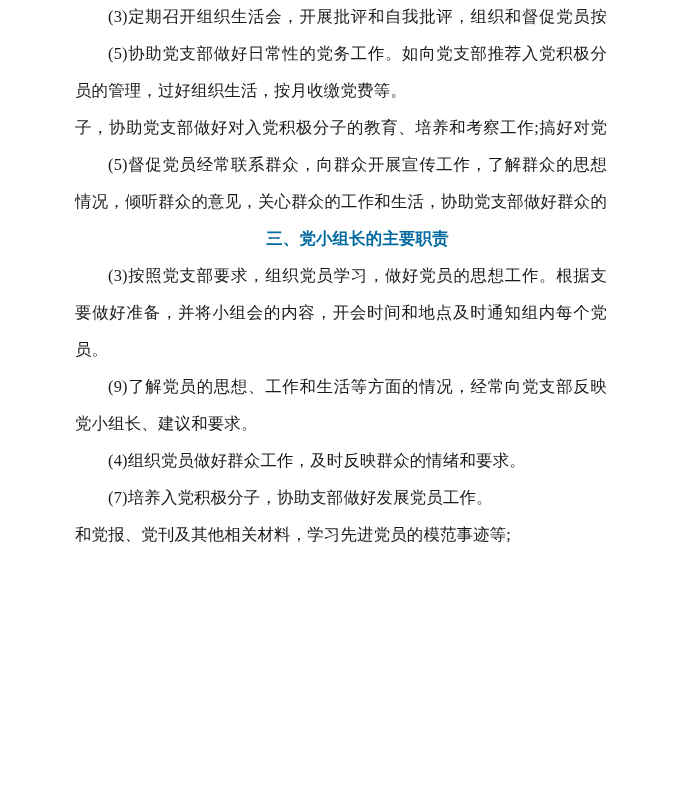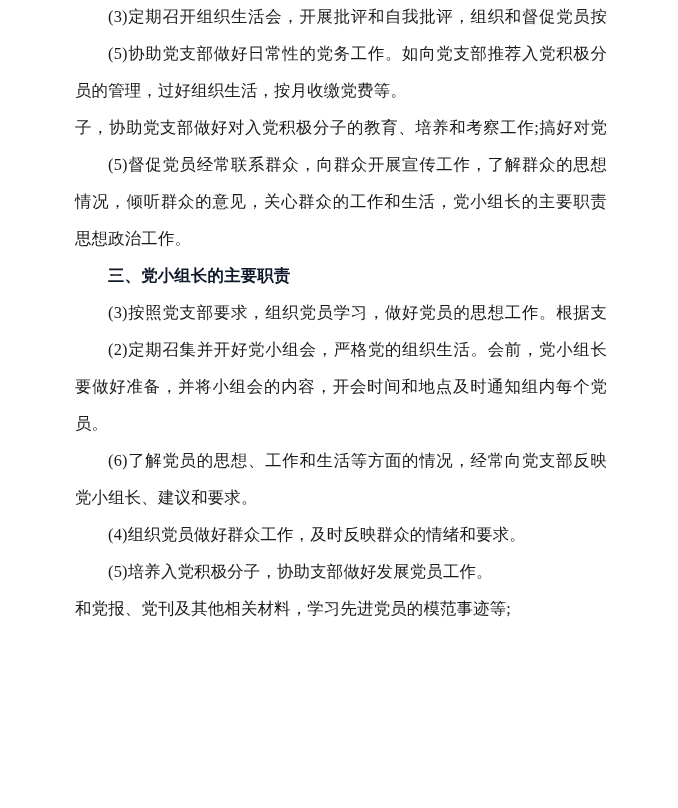--- a/index.html
+++ b/index.html
@@ -33,37 +33,36 @@
   .line.fill {
     white-space: normal;
     text-align: justify;
     text-align-last: justify;
   }
   .line.indent {
     padding-left: 33px;
   }
   .line.bold {
     font-weight: bold;
-    color: #0f172a;
+    color: #0369a1;
+    text-align: center;
   }
 </style>
 </head>
 <body>
 
 <div class="doc">
   <div class="line indent fill">(3)定期召开组织生活会，开展批评和自我批评，组织和督促党员按</div>
   <div class="line indent fill">(5)协助党支部做好日常性的党务工作。如向党支部推荐入党积极分</div>
   <div class="line">员的管理，过好组织生活，按月收缴党费等。</div>
   <div class="line fill">子，协助党支部做好对入党积极分子的教育、培养和考察工作;搞好对党</div>
   <div class="line indent fill">(5)督促党员经常联系群众，向群众开展宣传工作，了解群众的思想</div>
-  <div class="line fill">情况，倾听群众的意见，关心群众的工作和生活，党小组长的主要职责</div>
-  <div class="line">思想政治工作。</div>
+  <div class="line fill">情况，倾听群众的意见，关心群众的工作和生活，协助党支部做好群众的</div>
   <div class="line indent bold">三、党小组长的主要职责</div>
   <div class="line indent fill">(3)按照党支部要求，组织党员学习，做好党员的思想工作。根据支</div>
-  <div class="line indent fill">(2)定期召集并开好党小组会，严格党的组织生活。会前，党小组长</div>
   <div class="line fill">要做好准备，并将小组会的内容，开会时间和地点及时通知组内每个党</div>
   <div class="line">员。</div>
-  <div class="line indent fill">(6)了解党员的思想、工作和生活等方面的情况，经常向党支部反映</div>
+  <div class="line indent fill">(9)了解党员的思想、工作和生活等方面的情况，经常向党支部反映</div>
   <div class="line">党小组长、建议和要求。</div>
   <div class="line indent">(4)组织党员做好群众工作，及时反映群众的情绪和要求。</div>
-  <div class="line indent">(5)培养入党积极分子，协助支部做好发展党员工作。</div>
+  <div class="line indent">(7)培养入党积极分子，协助支部做好发展党员工作。</div>
   <div class="line">和党报、党刊及其他相关材料，学习先进党员的模范事迹等;</div>
 </div>
 
 </body></html>

